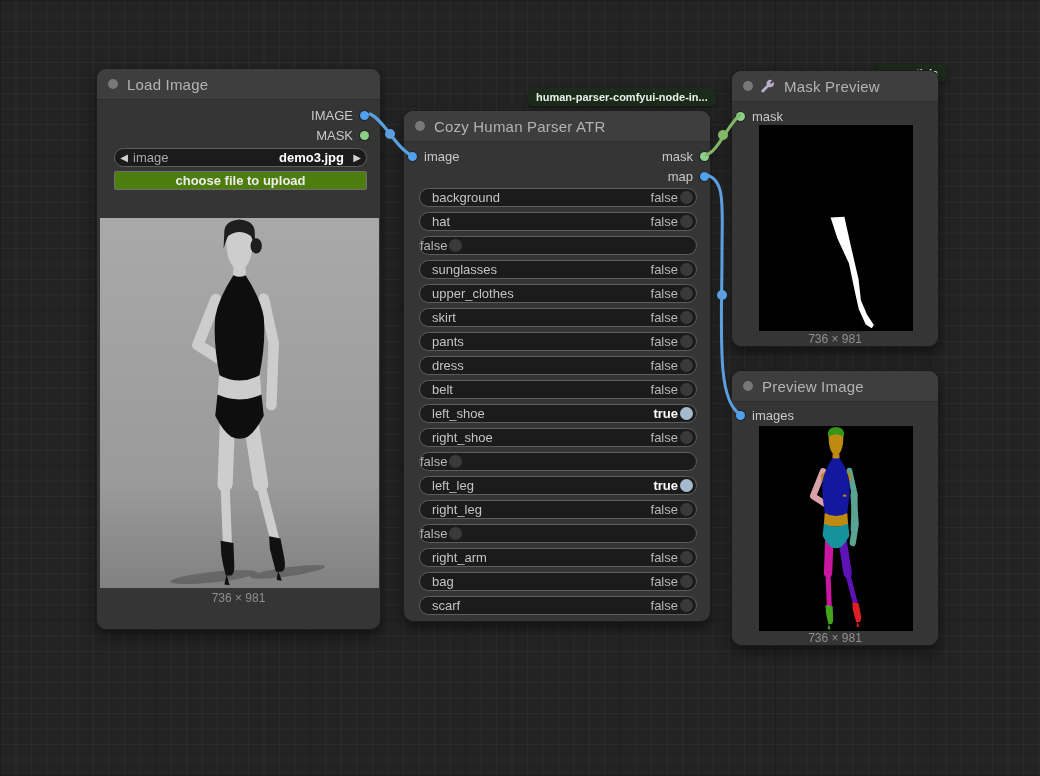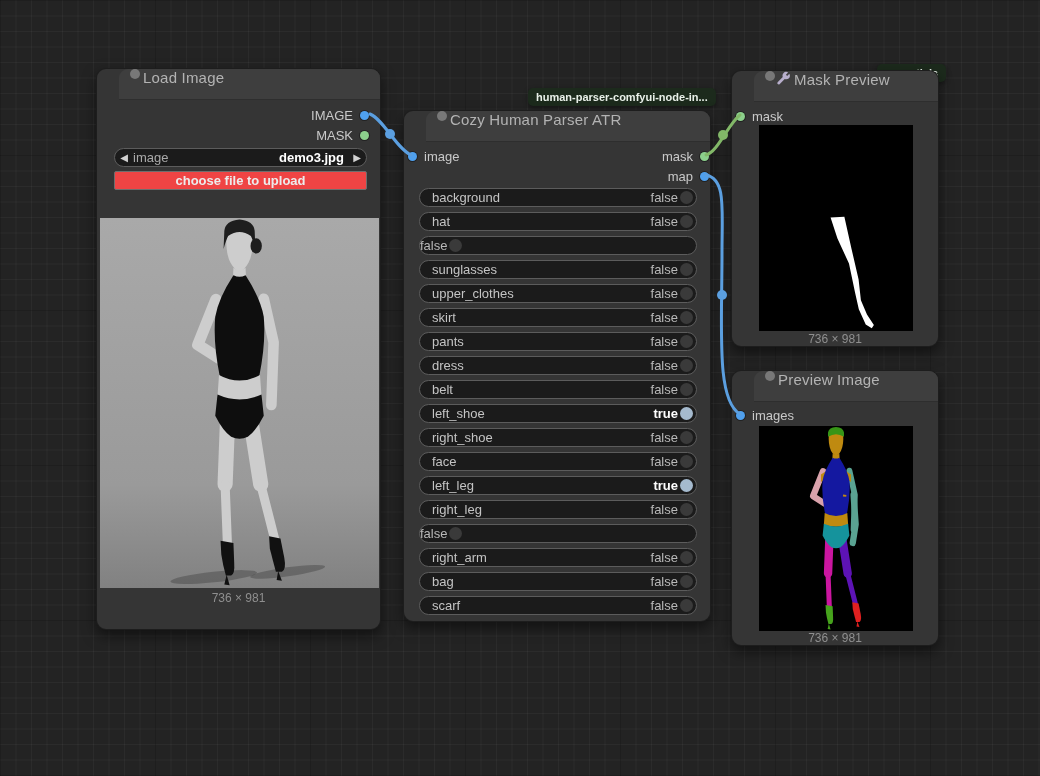--- a/index.html
+++ b/index.html
@@ -15,44 +15,43 @@
     background-size:155px 155px,155px 155px,15.5px 15.5px,15.5px 15.5px;
   }
   .node{
     position:absolute;background:#353535;border-radius:10px;
     border:1px solid rgba(0,0,0,0.45);
     box-shadow:0 6px 14px rgba(0,0,0,0.5);
     box-sizing:border-box;
   }
   .node-title{
     height:30px;background:#3e3e3e;border-radius:9px 9px 0 0;
-    display:flex;gap:3px;padding-left:11px;
+    display:flex;align-items:center;gap:9px;padding-left:11px;
     color:#b3b3b3;font-size:15px;letter-spacing:.2px;
     border-bottom:1px solid rgba(0,0,0,0.25);
-    margin-left:22px;
   }
   .title-dot{width:10px;height:10px;border-radius:50%;background:#787878;flex:0 0 auto;}
   .slot-row{position:absolute;height:16px;display:flex;align-items:center;gap:7px;font-size:13px;color:#c9c9c9;}
   .slot-row.right{justify-content:flex-end;}
   .slot-dot{width:9px;height:9px;border-radius:50%;flex:0 0 auto;box-shadow:0 0 0 1px rgba(0,0,0,0.35);}
   .widget{
     height:19px;border-radius:10px;background:#1b1b1b;border:1px solid #5c5c5c;
     display:flex;align-items:center;font-size:13px;color:#c4c4c4;
     box-sizing:border-box;margin-bottom:5px;
   }
   .widget .w-label{flex:1;padding-left:12px;white-space:nowrap;overflow:hidden;}
   .widget .w-value{margin-right:2px;color:#b8b8b8;}
   .widget .w-knob{width:13px;height:13px;border-radius:50%;margin-right:3px;background:var(--toggle-off,#3a3a3a);}
   .widget.on .w-value{color:#ffffff;font-weight:bold;}
   .widget.on .w-knob{background:var(--toggle-on,#a5bace);}
   .combo .arrow{width:18px;text-align:center;font-size:10px;color:#d0d0d0;flex:0 0 auto;cursor:pointer;}
   .combo .c-label{color:#a9a9a9;flex:1;}
   .combo .c-value{color:#ffffff;font-weight:bold;margin-right:4px;}
   .btn-widget{
-    position:absolute;height:19px;background:#ef4444;border:1px solid #6e6e6e;border-radius:2px;
+    position:absolute;height:19px;background:#4d7c0f;border:1px solid #6e6e6e;border-radius:2px;
     color:#ececec;font-weight:bold;font-size:13px;display:flex;align-items:center;justify-content:center;
     cursor:pointer;box-sizing:border-box;
   }
   .img-frame{position:absolute;background:#000;overflow:hidden;}
   .img-frame svg{display:block;width:100%;height:100%;}
   .caption{position:absolute;width:100%;text-align:center;font-size:12px;color:#8f8f8f;}
   .src-badge{
     position:absolute;background:#1c2a1c;border-radius:5px;color:#e9f0e9;
     font-size:11px;font-weight:bold;padding:3px 8px;white-space:nowrap;
     box-shadow:0 2px 5px rgba(0,0,0,0.4);
@@ -196,21 +195,20 @@
         <span class="w-label">left_shoe</span>
         <span class="w-value">true</span>
         <span class="w-knob"></span>
       </div>
       <div class="widget">
         <span class="w-label">right_shoe</span>
         <span class="w-value">false</span>
         <span class="w-knob"></span>
       </div>
       <div class="widget">
-        <span class="w-label">face</span>
         <span class="w-value">false</span>
         <span class="w-knob"></span>
       </div>
       <div class="widget on">
         <span class="w-label">left_leg</span>
         <span class="w-value">true</span>
         <span class="w-knob"></span>
       </div>
       <div class="widget">
         <span class="w-label">right_leg</span>

